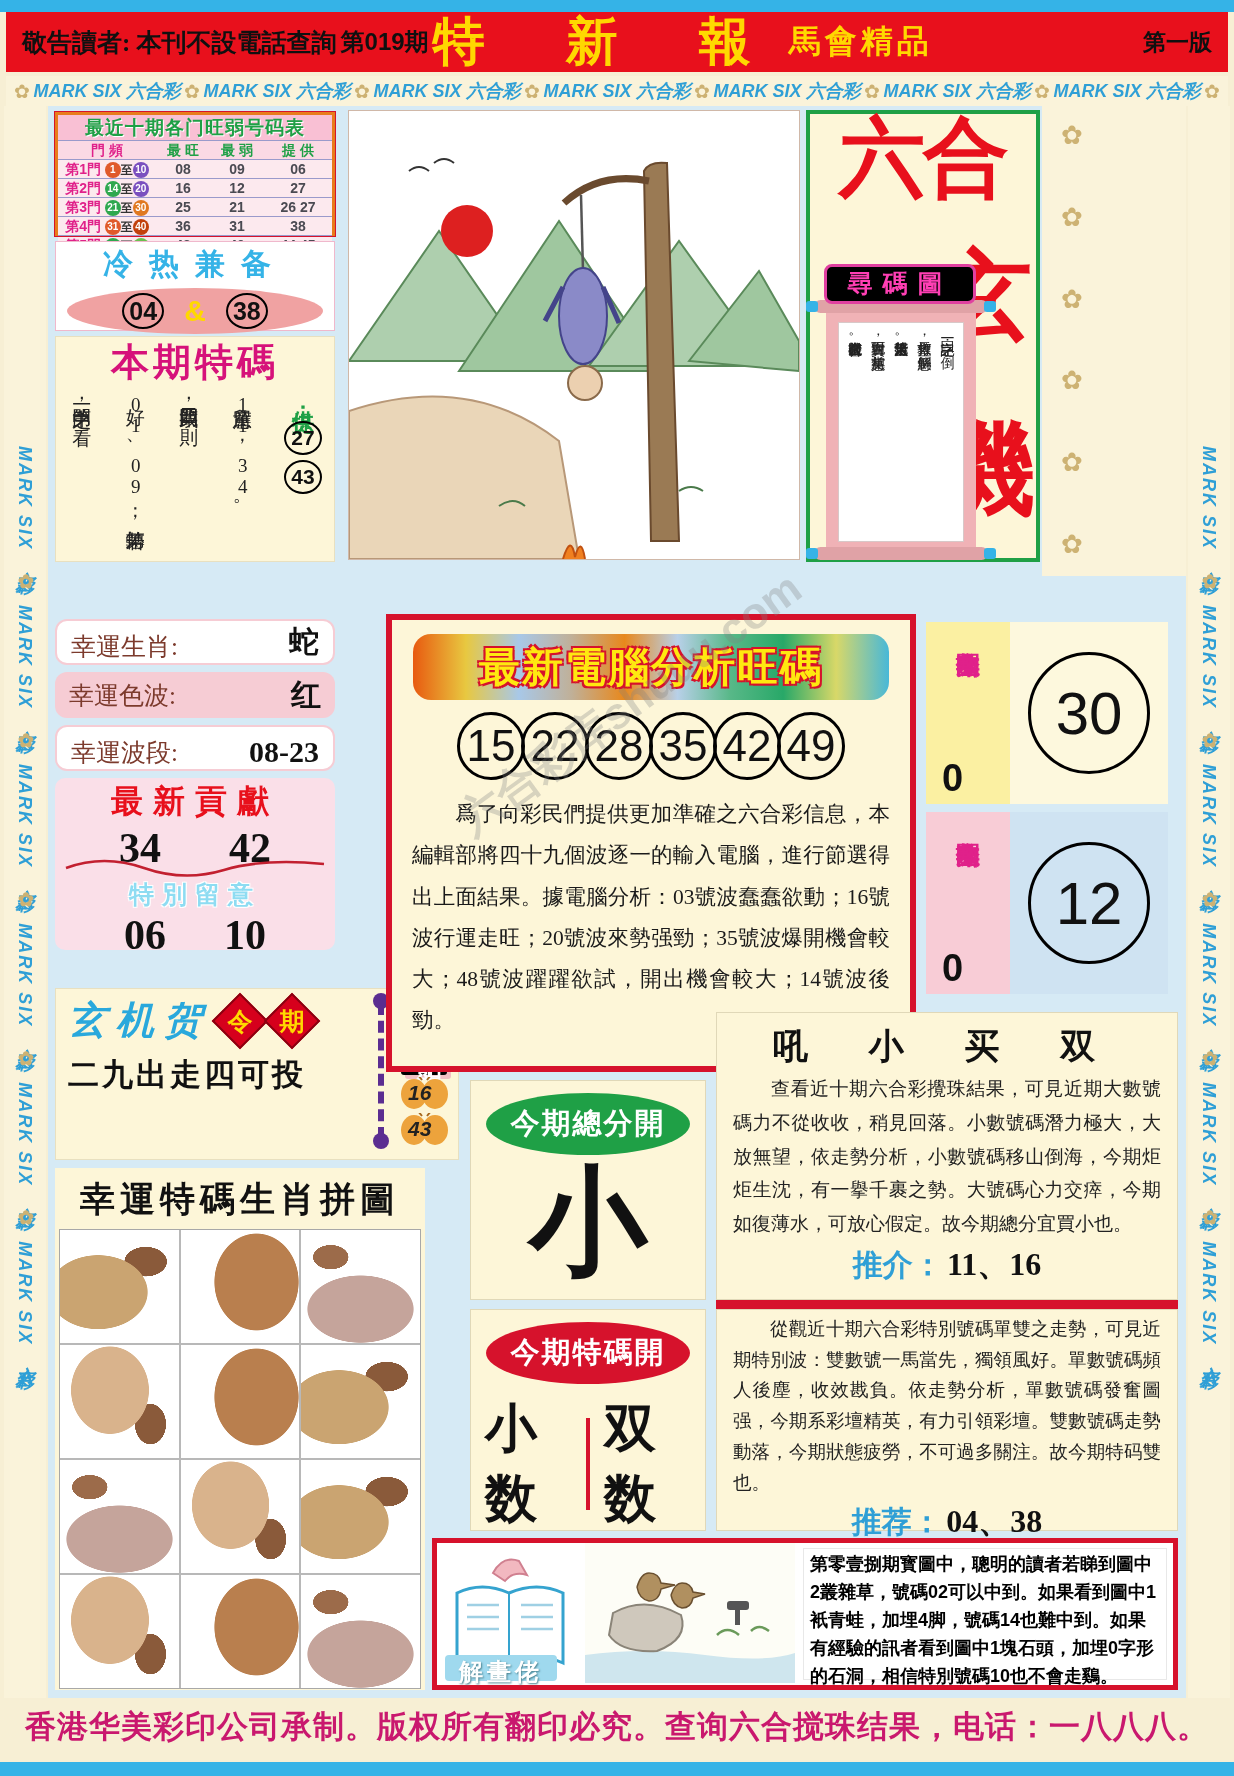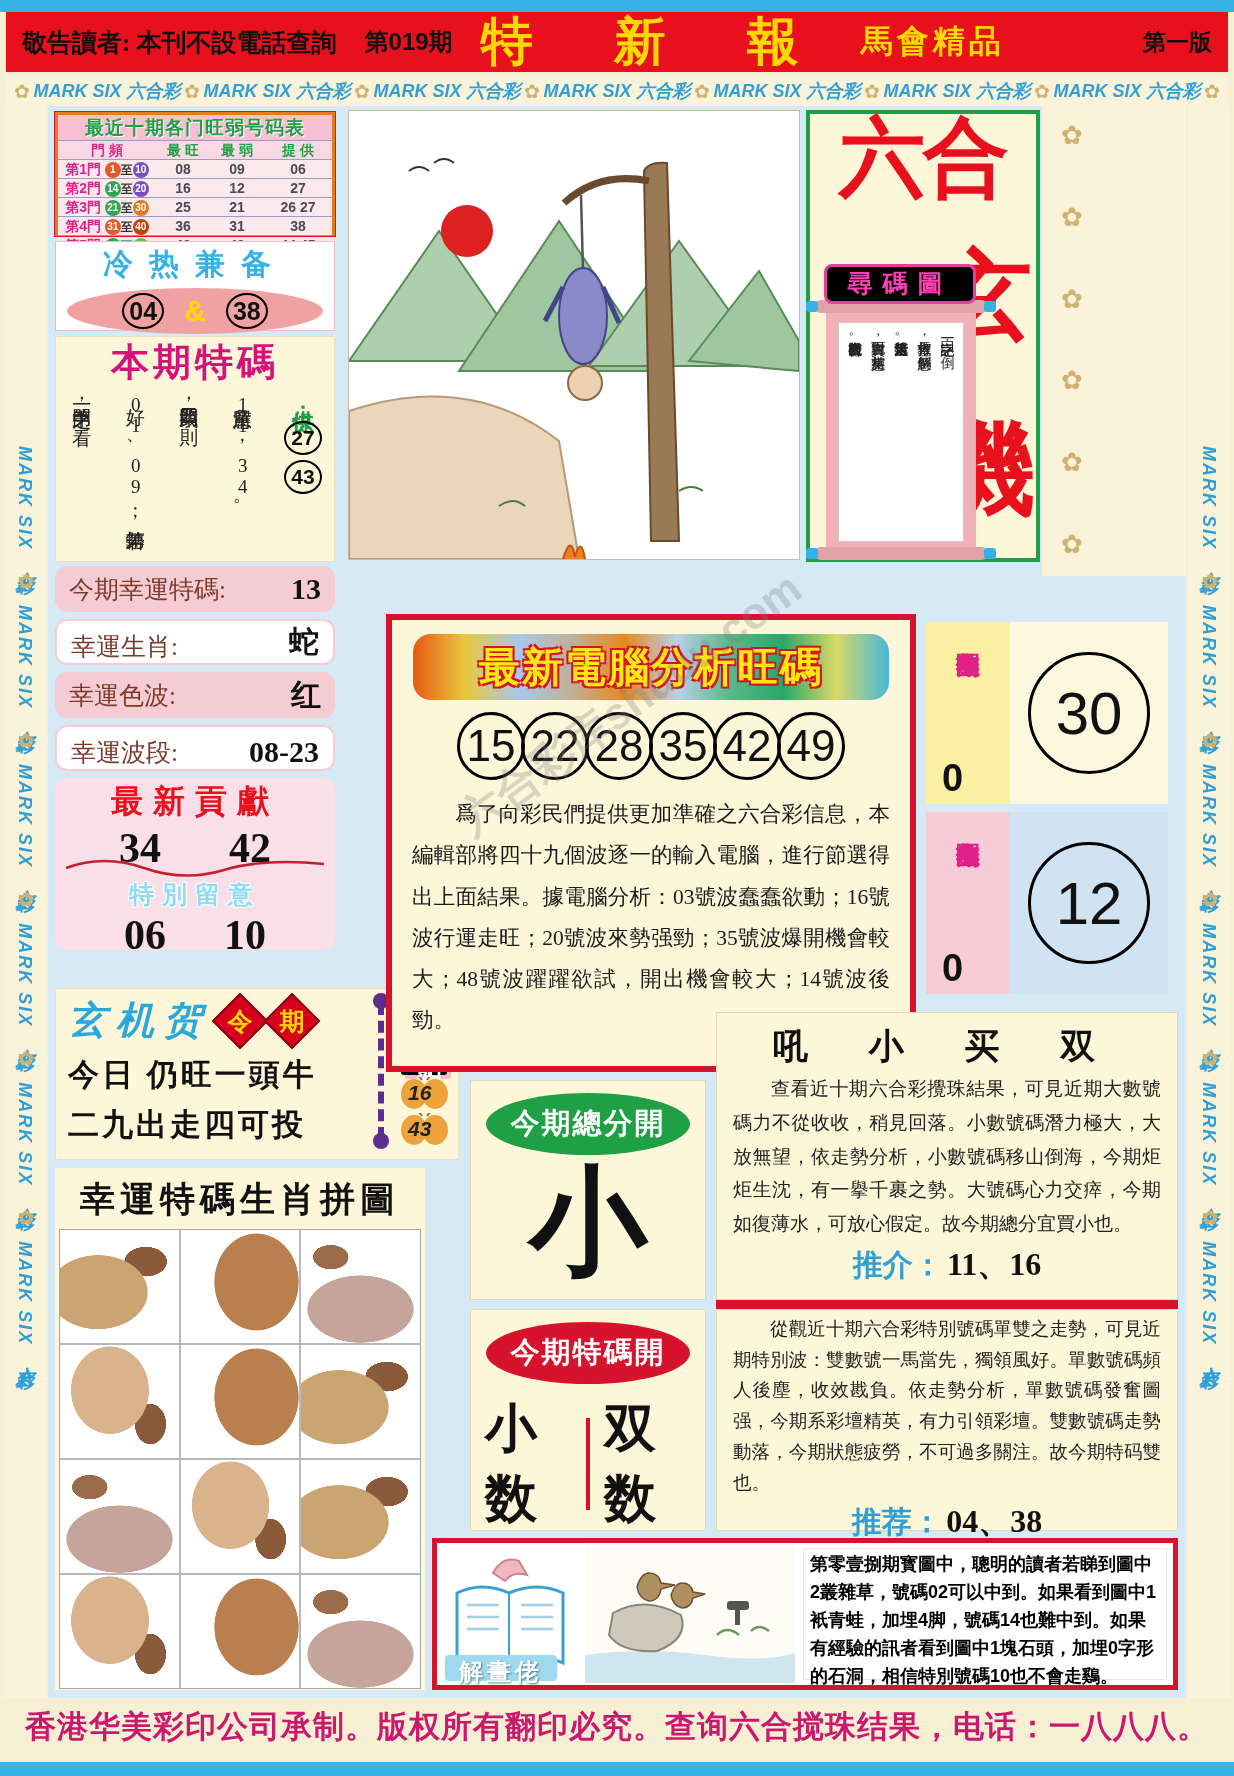--- a/index.html
+++ b/index.html
@@ -4,21 +4,21 @@
 <style>
   * { box-sizing:border-box; margin:0; padding:0; }
   html,body { background:#e8e0c8; }
   .page { position:relative; width:1234px; height:1776px; background:#f7efd4;
           overflow:hidden; font-family:"Liberation Sans",sans-serif; }
   .bar-top { position:absolute; left:0; top:0; width:100%; height:12px; background:#35b3e7; }
   .bar-bot { position:absolute; left:0; bottom:0; width:100%; height:14px; background:#35b3e7; }
 
   
   .hdr { position:absolute; left:6px; top:12px; right:6px; height:60px; background:#e8101c;
-         display:flex; align-items:center; gap:28px; padding:1px 16px; }
+         display:flex; align-items:center; gap:4px; padding:1px 16px; }
   .hdr-notice { color:#101010; font-weight:bold; font-size:25px; font-family:"Liberation Serif",serif; }
   .hdr-issue  { color:#101010; font-weight:bold; font-size:24px; }
   .hdr-title  { color:#ffd800; font-size:52px; font-weight:900; letter-spacing:34px;
                 font-family:"Liberation Serif",serif; white-space:nowrap; }
   .hdr-sub    { color:#ffd800; font-size:32px; font-weight:900; letter-spacing:4px;
                 font-family:"Liberation Serif",serif; }
   .hdr-ed     { color:#101010; font-size:23px; font-weight:bold; margin-left:auto; }
 
   
   .strip-top { position:absolute; top:76px; left:6px; right:6px; height:30px; background:#faf3da;
@@ -376,24 +376,20 @@
       <div class="vcol">二門或第四門，則</div>
       <div class="vcol">應留意11，34。</div>
       <div class="offer-col">
         <span class="offer">提供：</span>
         <span class="ball b36">27</span>
         <span class="ball b36">43</span>
       </div>
     </div>
   </div>
 
-  <div class="lrow lr-pink" style="top:566px">
-    <span class="lab">今期幸運特碼:</span>
-    <span class="val">13</span>
-  </div>
   <div class="lrow lr-white" style="top:619px">
     <span class="lab">幸運生肖:</span>
     <span class="val">蛇</span>
   </div>
   <div class="lrow lr-pink" style="top:672px">
     <span class="lab">幸運色波:</span>
     <span class="val">红</span>
   </div>
   <div class="lrow lr-white" style="top:725px">
     <span class="lab">幸運波段:</span>
@@ -420,21 +416,20 @@
     <div class="hex-main">
       <div class="hex-title">
         <span class="hex-blue">玄机贺</span>
         <span class="diam">
             <span>令</span>
           </span>
         <span class="diam">
             <span>期</span>
           </span>
       </div>
-      <div class="hex-line">今日 仍旺一頭牛</div>
       <div class="hex-line">二九出走四可投</div>
     </div>
     <div class="pline"></div>
     <div class="hex-side">
       <div class="tip">貼士</div>
       <div class="bfly">
         <svg width="52" height="34" viewBox="0 0 52 34">
             <ellipse cx="16" cy="17" rx="13" ry="15" fill="#eda33c"></ellipse>
             <ellipse cx="37" cy="17" rx="13" ry="15" fill="#eda33c"></ellipse>
             <path d="M24 3 L20 -2 M29 3 L33 -2" stroke="#a86a20" stroke-width="2"></path>

